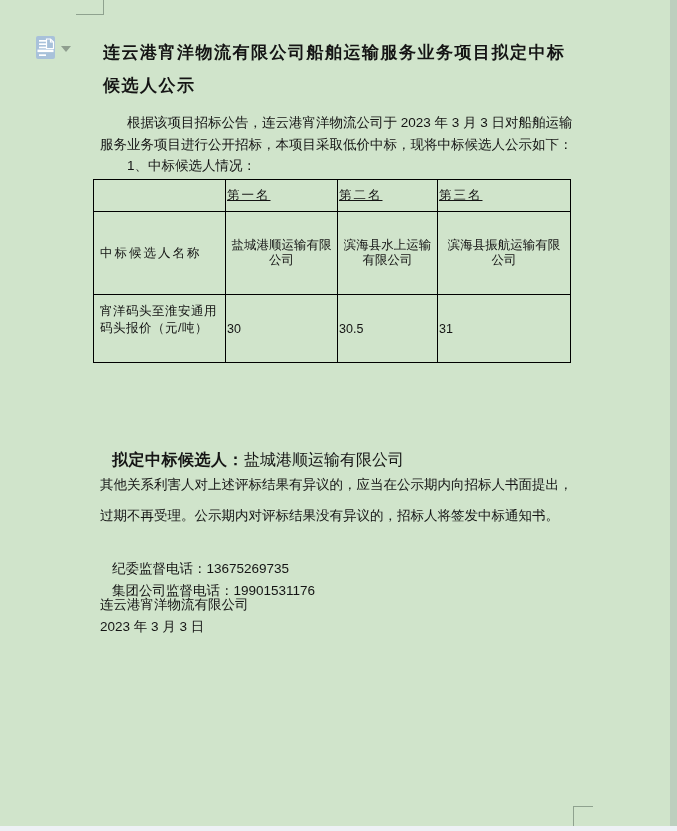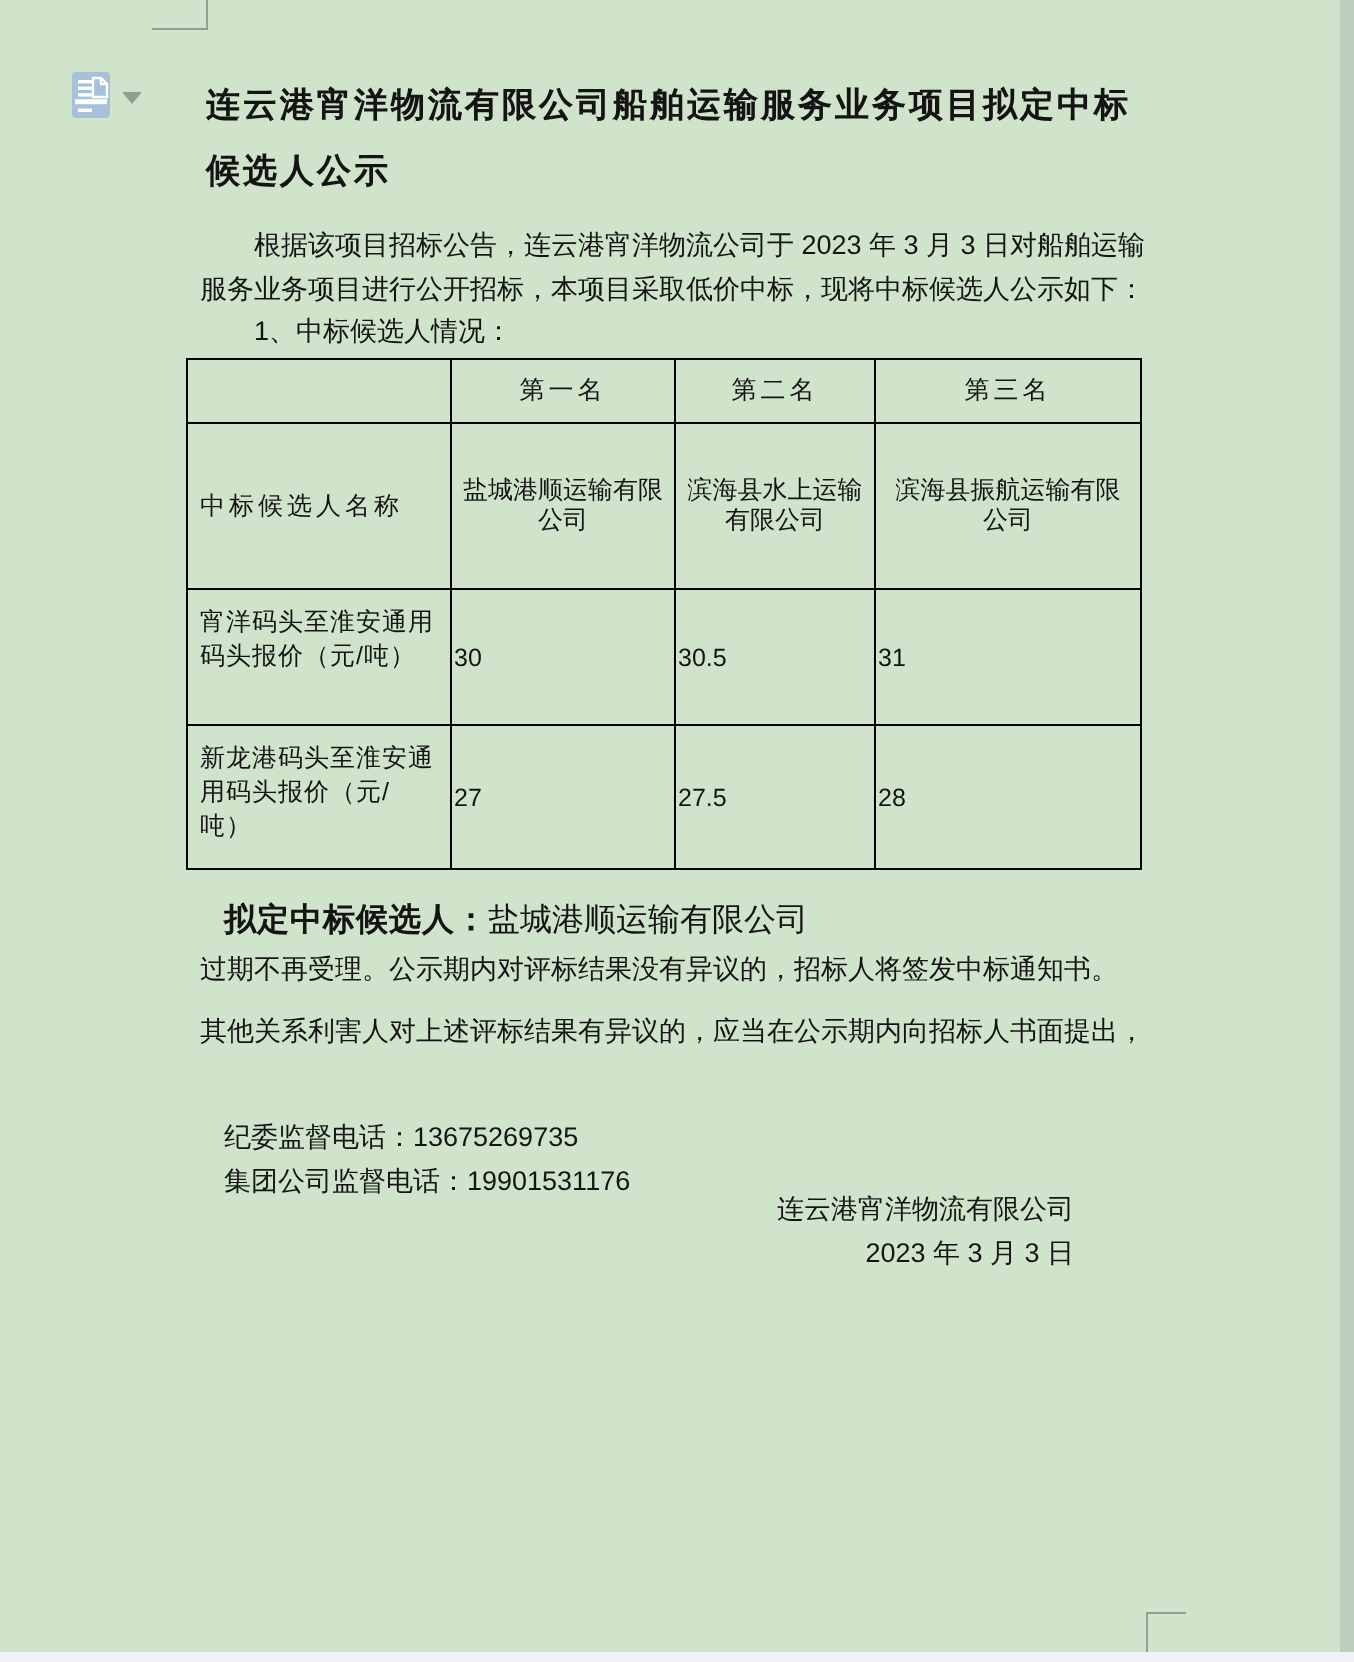--- a/index.html
+++ b/index.html
@@ -20,30 +20,30 @@
   .dd-arrow{position:absolute;left:61px;top:46px;width:0;height:0;
     border-left:5px solid transparent;border-right:5px solid transparent;
     border-top:6px solid #8f9e8f;}
   .title{position:absolute;left:103px;top:36px;width:470px;text-align:left;
     font-weight:bold;font-size:17px;line-height:33px;letter-spacing:1.5px;white-space:nowrap;}
   .intro{position:absolute;left:100px;top:112px;width:442px;font-size:13.5px;line-height:21.5px;}
   .line{white-space:nowrap;}
   .indent2{text-indent:27px;}
   table.doc{position:absolute;left:93px;top:179px;border-collapse:collapse;table-layout:fixed;}
   table.doc td{border:1.5px solid #000;font-size:12.5px;overflow:hidden;}
-  td.hdr{height:29px;text-align:center;letter-spacing:2px;vertical-align:middle;}
+  td.hdr{height:29px;letter-spacing:2px;vertical-align:middle;text-decoration:underline;}
   td.rowlabel{padding:8px 6px 0;letter-spacing:0.5px;vertical-align:top;line-height:17px;}
   td.rowlabel.mid{vertical-align:middle;padding:0 6px;letter-spacing:2px;}
   td.val{text-align:center;vertical-align:middle;padding:0 4px;line-height:15px;}
   td.num{text-align:left;vertical-align:middle;font-size:13px;}
   .candidate{position:absolute;left:100px;top:450px;width:460px;font-size:16px;white-space:nowrap;text-indent:12px;}
   .candidate b{letter-spacing:0.5px;}
   .notice{position:absolute;left:100px;top:470px;width:445px;font-size:13.5px;line-height:30.5px;}
   .contacts{position:absolute;left:112px;top:558px;width:445px;font-size:13.5px;line-height:22px;}
-  .signature{position:absolute;left:100px;top:594px;width:437px;text-align:right;font-size:13.5px;line-height:22px;}
+  .signature{position:absolute;left:100px;top:594px;width:437px;font-size:13.5px;line-height:22px;}
 </style>
 </head>
 <body>
 
 <div class="right-strip"></div>
 <div class="bottom-strip"></div>
 <div class="crop-tl"></div>
 <div class="crop-br"></div>
 
 <div class="paste-btn">
@@ -92,36 +92,30 @@
     <td class="val">盐城港顺运输有限公司</td>
     <td class="val">滨海县水上运输有限公司</td>
     <td class="val">滨海县振航运输有限公司</td>
   </tr>
   <tr style="height:68px">
     <td class="rowlabel">宵洋码头至淮安通用码头报价（元/吨）</td>
     <td class="num">30</td>
     <td class="num">30.5</td>
     <td class="num">31</td>
   </tr>
-  <tr style="height:72px">
-    <td class="rowlabel">新龙港码头至淮安通用码头报价（元/吨）</td>
-    <td class="num">27</td>
-    <td class="num">27.5</td>
-    <td class="num">28</td>
-  </tr>
 </tbody>
   </table>
 
 <div class="candidate">
   <b>拟定中标候选人：</b><span>盐城港顺运输有限公司</span>
 </div>
 
 <div class="notice">
+  <div class="line">其他关系利害人对上述评标结果有异议的，应当在公示期内向招标人书面提出，</div>
   <div class="line">过期不再受理。公示期内对评标结果没有异议的，招标人将签发中标通知书。</div>
-  <div class="line">其他关系利害人对上述评标结果有异议的，应当在公示期内向招标人书面提出，</div>
 </div>
 
 <div class="contacts">
   <div class="line">
     <span>纪委监督电话：</span><span>13675269735</span>
   </div>
   <div class="line">
     <span>集团公司监督电话：</span><span>19901531176</span>
   </div>
 </div>

